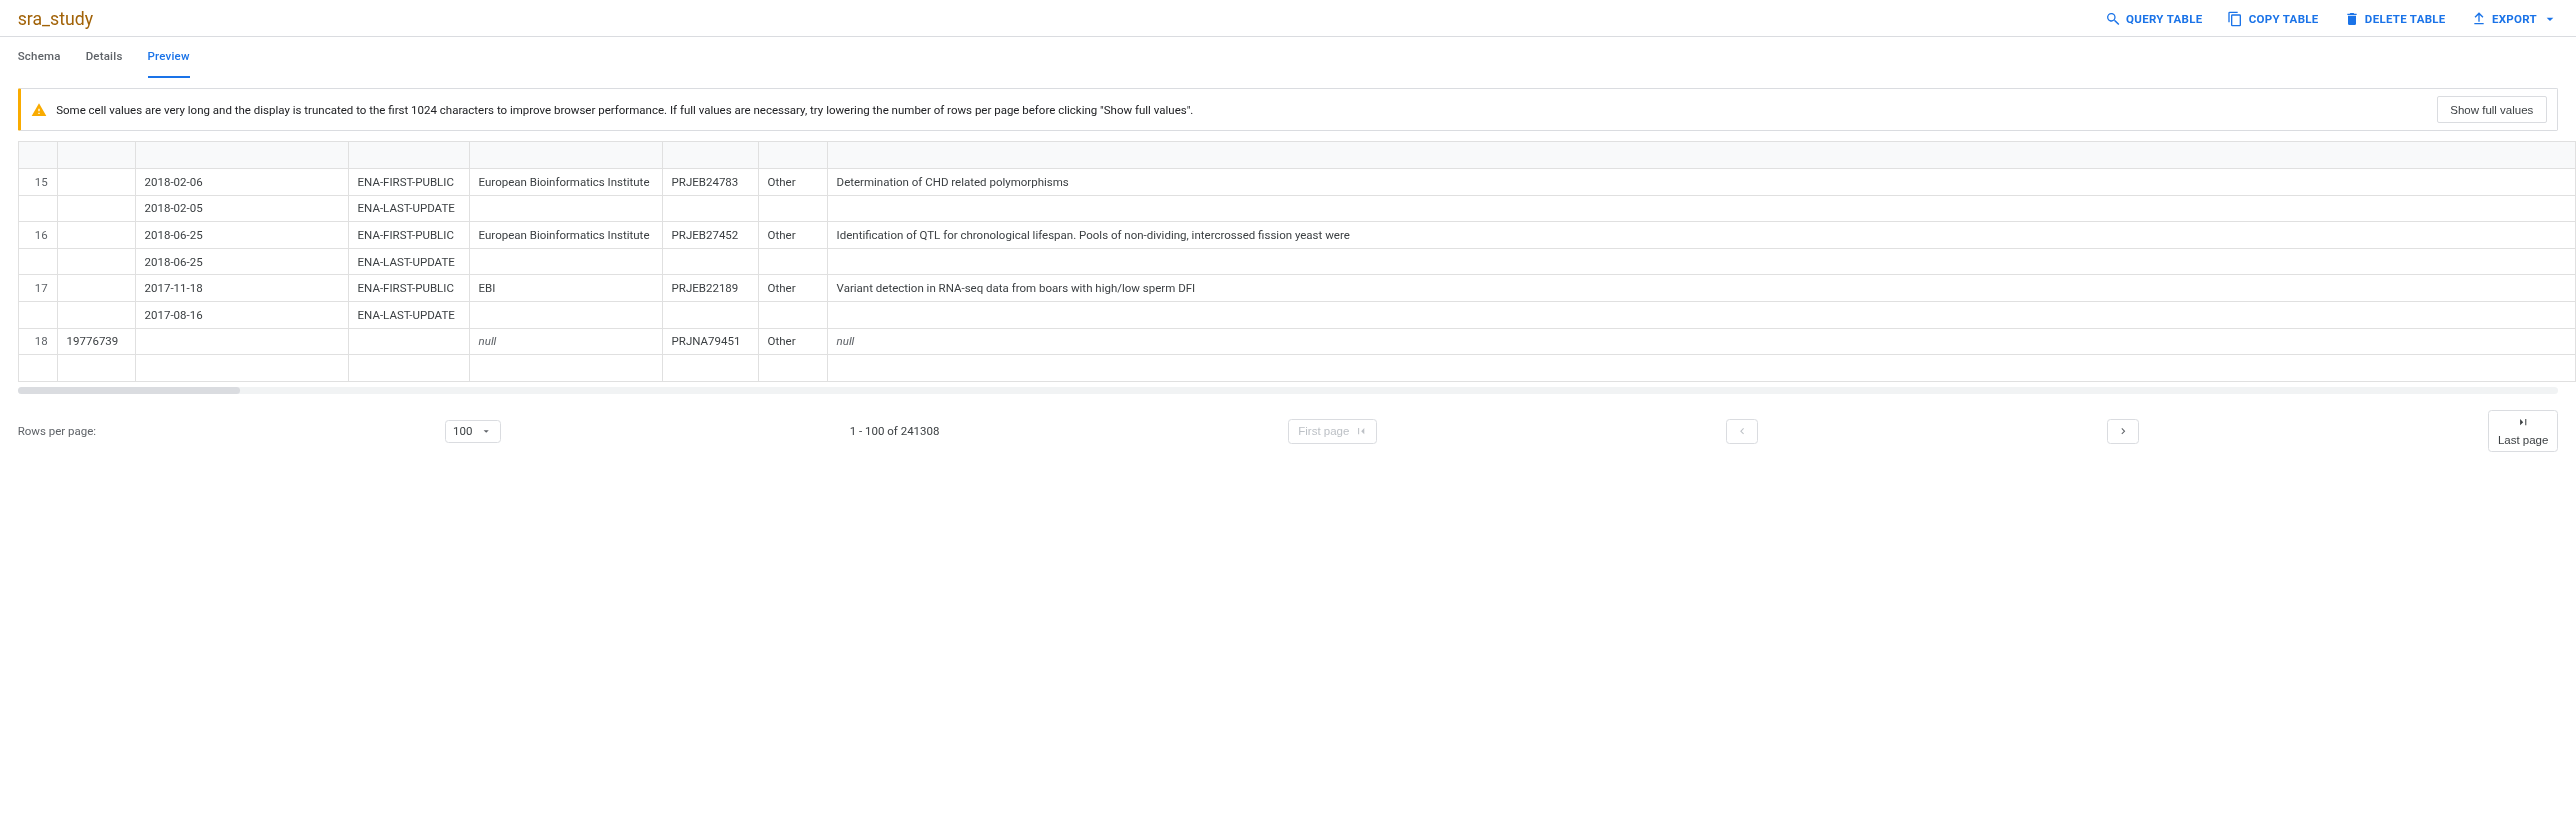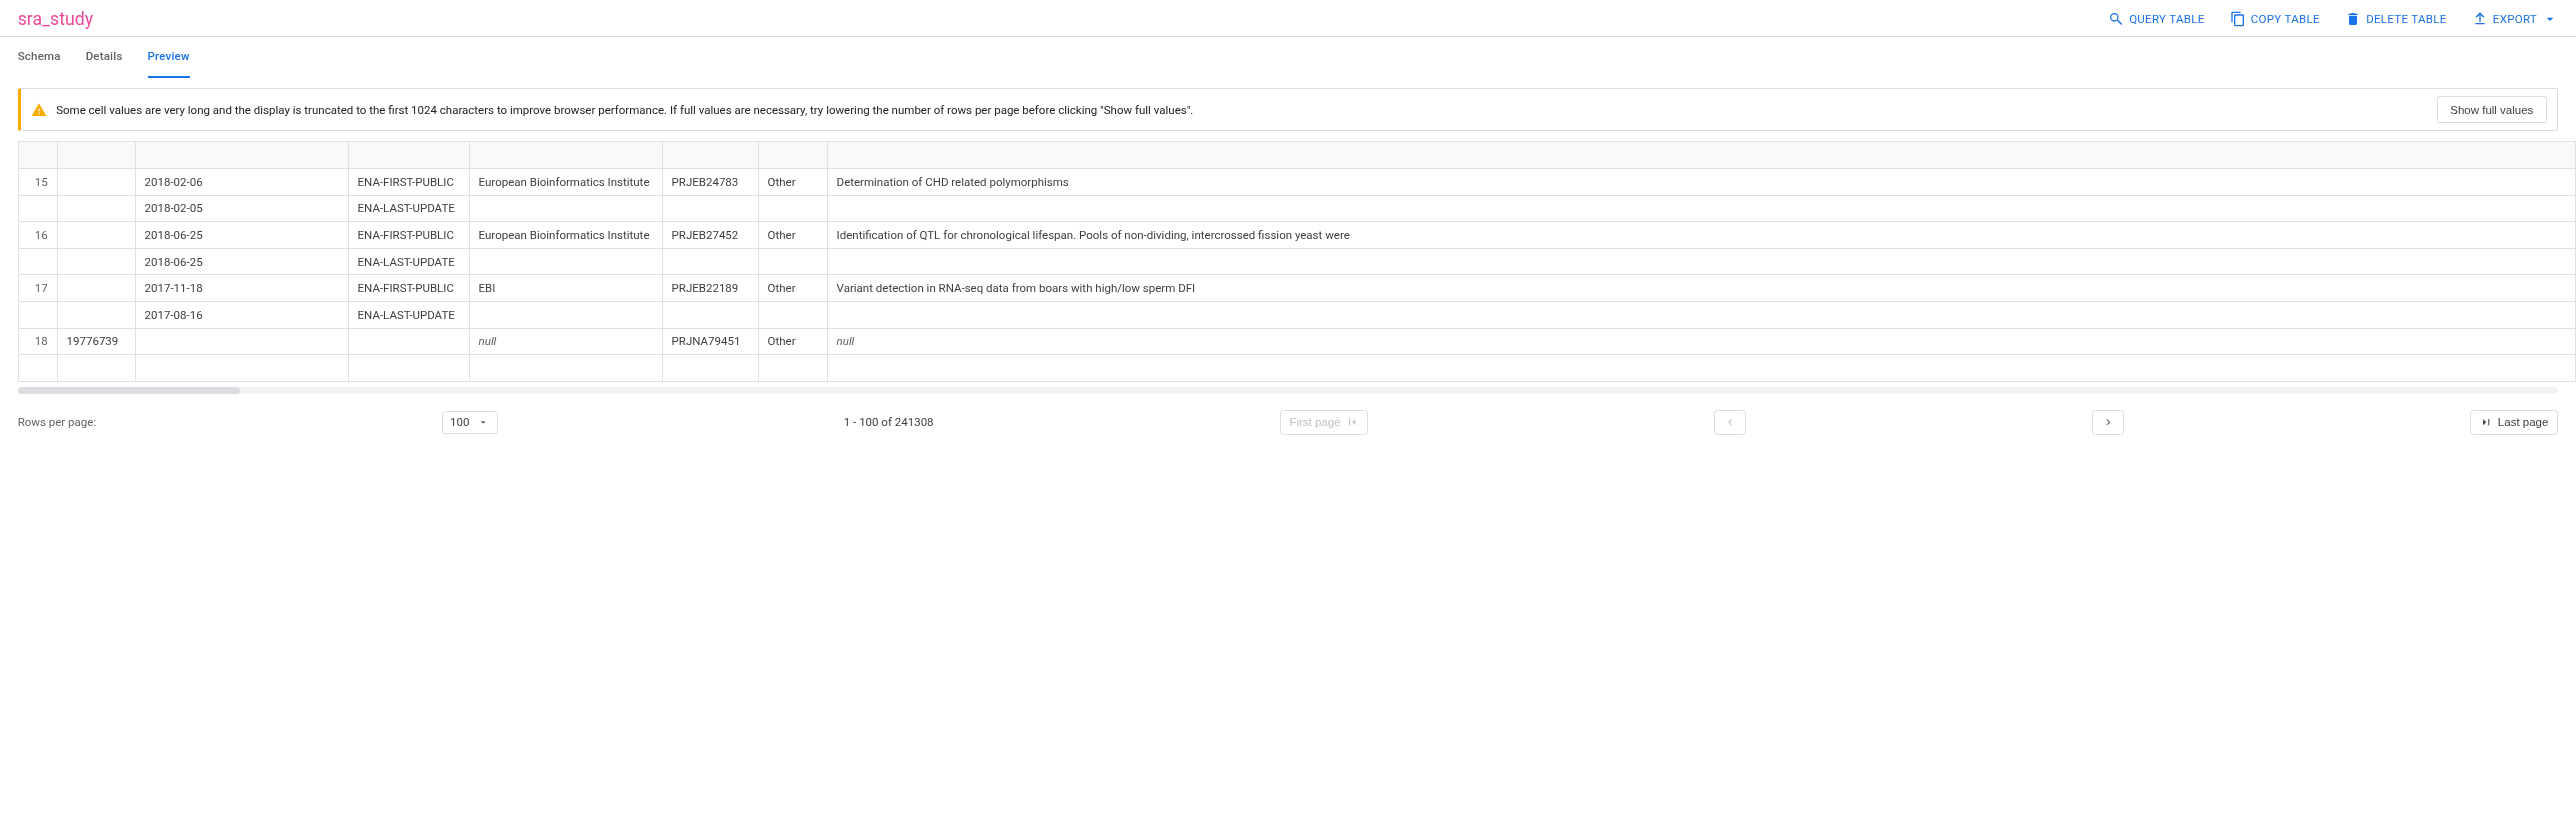--- a/index.html
+++ b/index.html
@@ -12,34 +12,34 @@
   .header {
     display: flex;
     align-items: center;
     justify-content: space-between;
     padding: 8.9px 17.7px 7px 17.7px;
     border-bottom: 0.9px solid #dadce0;
   }
   .title {
     font-size: 17.7px;
     font-weight: 400;
-    color: #ec4899;
+    color: #a16207;
   }
   .actions {
     display: flex;
     gap: 25px;
     align-items: center;
   }
   .action-btn {
     display: inline-flex;
     align-items: center;
     gap: 5.3px;
     color: #1a73e8;
     font-size: 11.5px;
-    font-weight: 400;
+    font-weight: 700;
     letter-spacing: 0.3px;
     cursor: pointer;
     text-transform: uppercase;
   }
   .action-btn svg { width: 16px; height: 16px; fill: #1a73e8; }
   .tabs {
     display: flex;
     padding: 0 17.7px;
     border-bottom: 0.9px solid transparent;
   }
@@ -158,21 +158,21 @@
     font-size: 11.5px;
     padding: 5.3px 8.9px;
     border-radius: 3.5px;
     cursor: pointer;
     display: inline-flex;
     align-items: center;
     gap: 5.3px;
   }
   .pager-btn.disabled { color: #bdc1c6; cursor: default; }
   .pager-btn svg { width: 12.4px; height: 12.4px; fill: currentColor; }
-  .pager-btn.lp { color: #3c4043; }
+  .pager-btn.lp { color: #3c4043; flex-direction: column; }
 </style>
 </head>
 <body>
 
 <div class="header">
   <div class="title">sra_study</div>
   <div class="actions">
     <span class="action-btn">
       <svg viewBox="0 0 24 24">
           <path d="M15.5 14h-.79l-.28-.27a6.5 6.5 0 1 0-.7.7l.27.28v.79L20 21l1.5-1.5-6-6zm-6 0A4.5 4.5 0 1 1 14 9.5 4.5 4.5 0 0 1 9.5 14z"></path>

